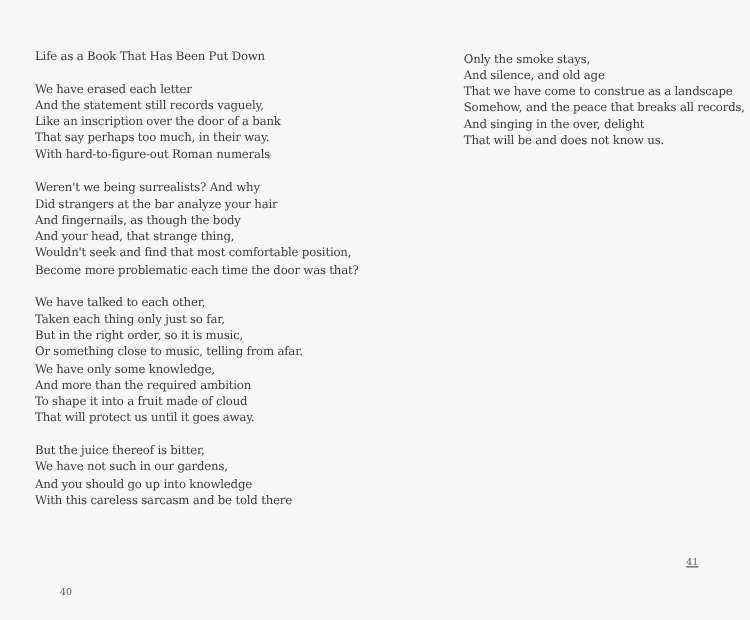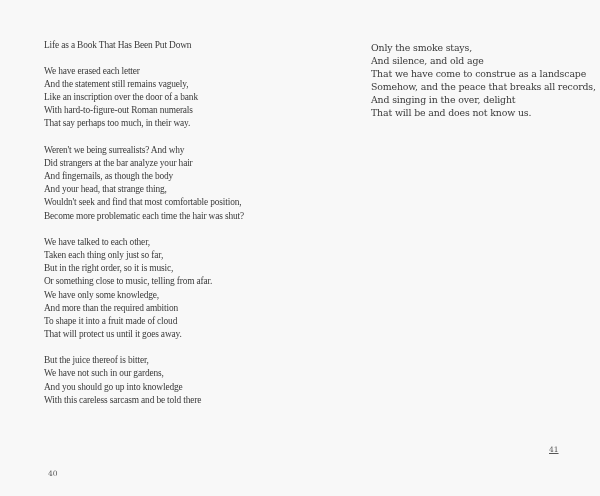--- a/index.html
+++ b/index.html
@@ -28,21 +28,21 @@
     }
     .page-left { left: 0; width: 300px; }
     .page-right { left: 300px; width: 300px; }
     .poem-col {
       position: absolute;
       font-size: 9.4px;
       line-height: 13.1px;
       letter-spacing: -0.15px;
       white-space: nowrap;
     }
-    .left-col { left: 44px; top: 39px; font-family: Liberation Serif, serif; }
+    .left-col { left: 28px; top: 39px; }
     .right-col { left: 35px; top: 41px; margin-left: 36px; }
     .title-line { margin-bottom: 13px; }
     .stanza { margin-bottom: 13.5px; }
     .line { display: block; }
     .folio {
       position: absolute;
       top: 445px;
       font-size: 7.5px;
       color: #555;
     }
@@ -53,33 +53,33 @@
 <body>
 
 <div class="spread">
 
   <div class="page page-left">
     <div class="poem-col left-col">
       <span class="line title-line">Life as a Book That Has Been Put Down</span>
 
       <div class="stanza">
         <span class="line">We have erased each letter</span>
-        <span class="line">And the statement still remains vaguely,</span>
+        <span class="line">And the statement still records vaguely,</span>
         <span class="line">Like an inscription over the door of a bank</span>
+        <span class="line">That say perhaps too much, in their way.</span>
         <span class="line">With hard-to-figure-out Roman numerals</span>
-        <span class="line">That say perhaps too much, in their way.</span>
       </div>
 
       <div class="stanza">
         <span class="line">Weren't we being surrealists? And why</span>
         <span class="line">Did strangers at the bar analyze your hair</span>
         <span class="line">And fingernails, as though the body</span>
         <span class="line">And your head, that strange thing,</span>
         <span class="line">Wouldn't seek and find that most comfortable position,</span>
-        <span class="line">Become more problematic each time the hair was shut?</span>
+        <span class="line">Become more problematic each time the door was that?</span>
       </div>
 
       <div class="stanza">
         <span class="line">We have talked to each other,</span>
         <span class="line">Taken each thing only just so far,</span>
         <span class="line">But in the right order, so it is music,</span>
         <span class="line">Or something close to music, telling from afar.</span>
         <span class="line">We have only some knowledge,</span>
         <span class="line">And more than the required ambition</span>
         <span class="line">To shape it into a fruit made of cloud</span>

